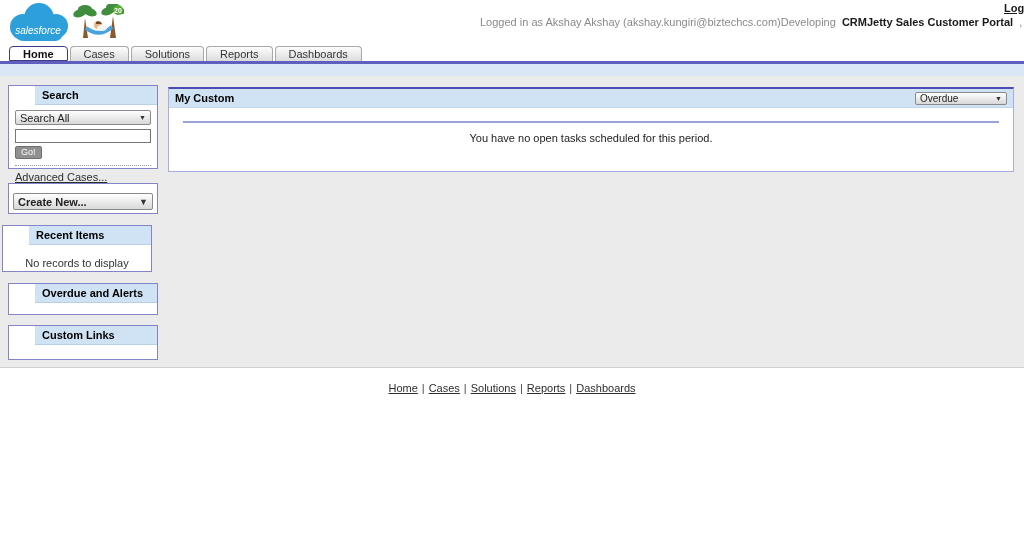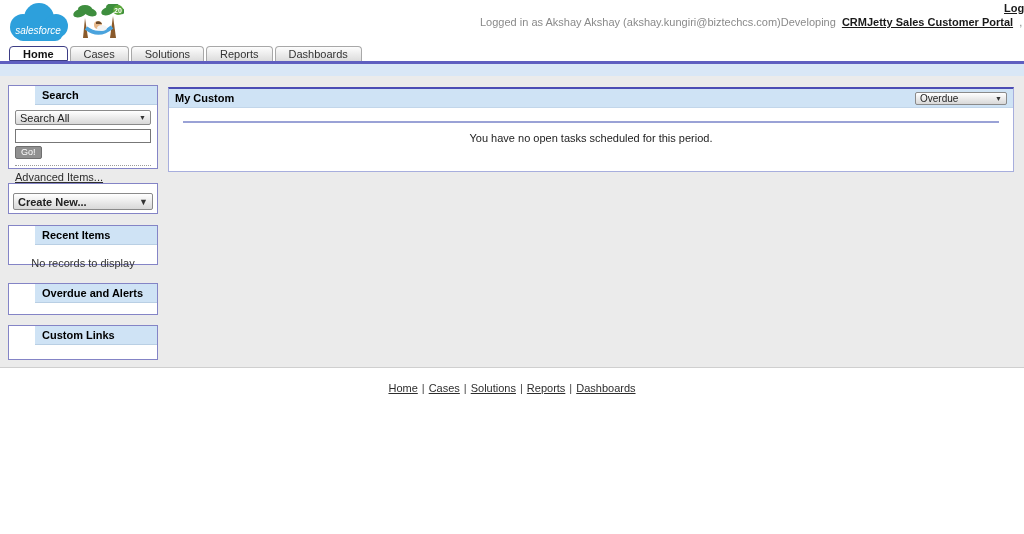--- a/index.html
+++ b/index.html
@@ -19,21 +19,21 @@
   .logout-link {
     position: absolute; top: 2px; left: 1004px;
     font-weight: bold; text-decoration: underline; color: #1a1a1a;
     white-space: nowrap; cursor: pointer;
   }
   .login-line {
     position: absolute; top: 16px; left: 480px;
     white-space: nowrap; color: #8a8a8a;
   }
   .login-line .portal-link {
-    font-weight: bold; text-decoration: underline; color: #1a1a1a;
+    font-weight: bold; color: #1a1a1a;
     margin: 0 3px; cursor: pointer;
   }
 
   
   .tabbar {
     position: absolute; top: 46px; left: 0; width: 1024px; height: 15px;
     display: flex; align-items: flex-end; padding-left: 9px;
   }
   .tab {
     height: 15px; display: flex; align-items: center;
@@ -61,21 +61,21 @@
   .panel {
     position: absolute; width: 150px;
     border: 1px solid #8484c6; background: #ffffff;
   }
   .panel-header {
     background: #cfe3f5; border-bottom: 1px solid #b9cfe4;
     font-weight: bold; padding: 3px 7px; color: #000; margin-left: 26px;
   }
   #panel-search   { left: 8px; top: 85px;  height: 84px; }
   #panel-create   { left: 8px; top: 183px; height: 31px; }
-  #panel-recent   { left: 8px; top: 225px; height: 40px; }
+  #panel-recent   { left: 2px; top: 225px; height: 47px; }
   #panel-messages { left: 8px; top: 283px; height: 32px; }
   #panel-custom   { left: 8px; top: 325px; height: 35px; }
 
   .panel-body { padding: 5px 6px; }
 
   .selectbox {
     display: flex; justify-content: space-between; align-items: center;
     height: 15px; padding: 0 4px;
     border: 1px solid #8a8a8a; border-radius: 2px;
     background: linear-gradient(#ffffff, #d8d8d8);
@@ -190,21 +190,21 @@
 <div class="panel" id="panel-search">
   <div class="panel-header">Search</div>
   <div class="panel-body">
     <div class="selectbox">
       <span>Search All</span>
       <span class="arrow">▼</span>
     </div>
     <input class="search-input" type="text" value="" style="">
     <button class="go-btn">Go!</button>
     <hr class="dotted-sep">
-    <a class="adv-link">Advanced Items...</a>
+    <a class="adv-link">Advanced Cases...</a>
   </div>
 </div>
 
 <div class="panel" id="panel-create">
   <div class="panel-body" style="padding:9px 4px;">
     <div class="selectbox create-select">
       <span>Create New...</span>
       <span class="arrow">▼</span>
     </div>
   </div>

